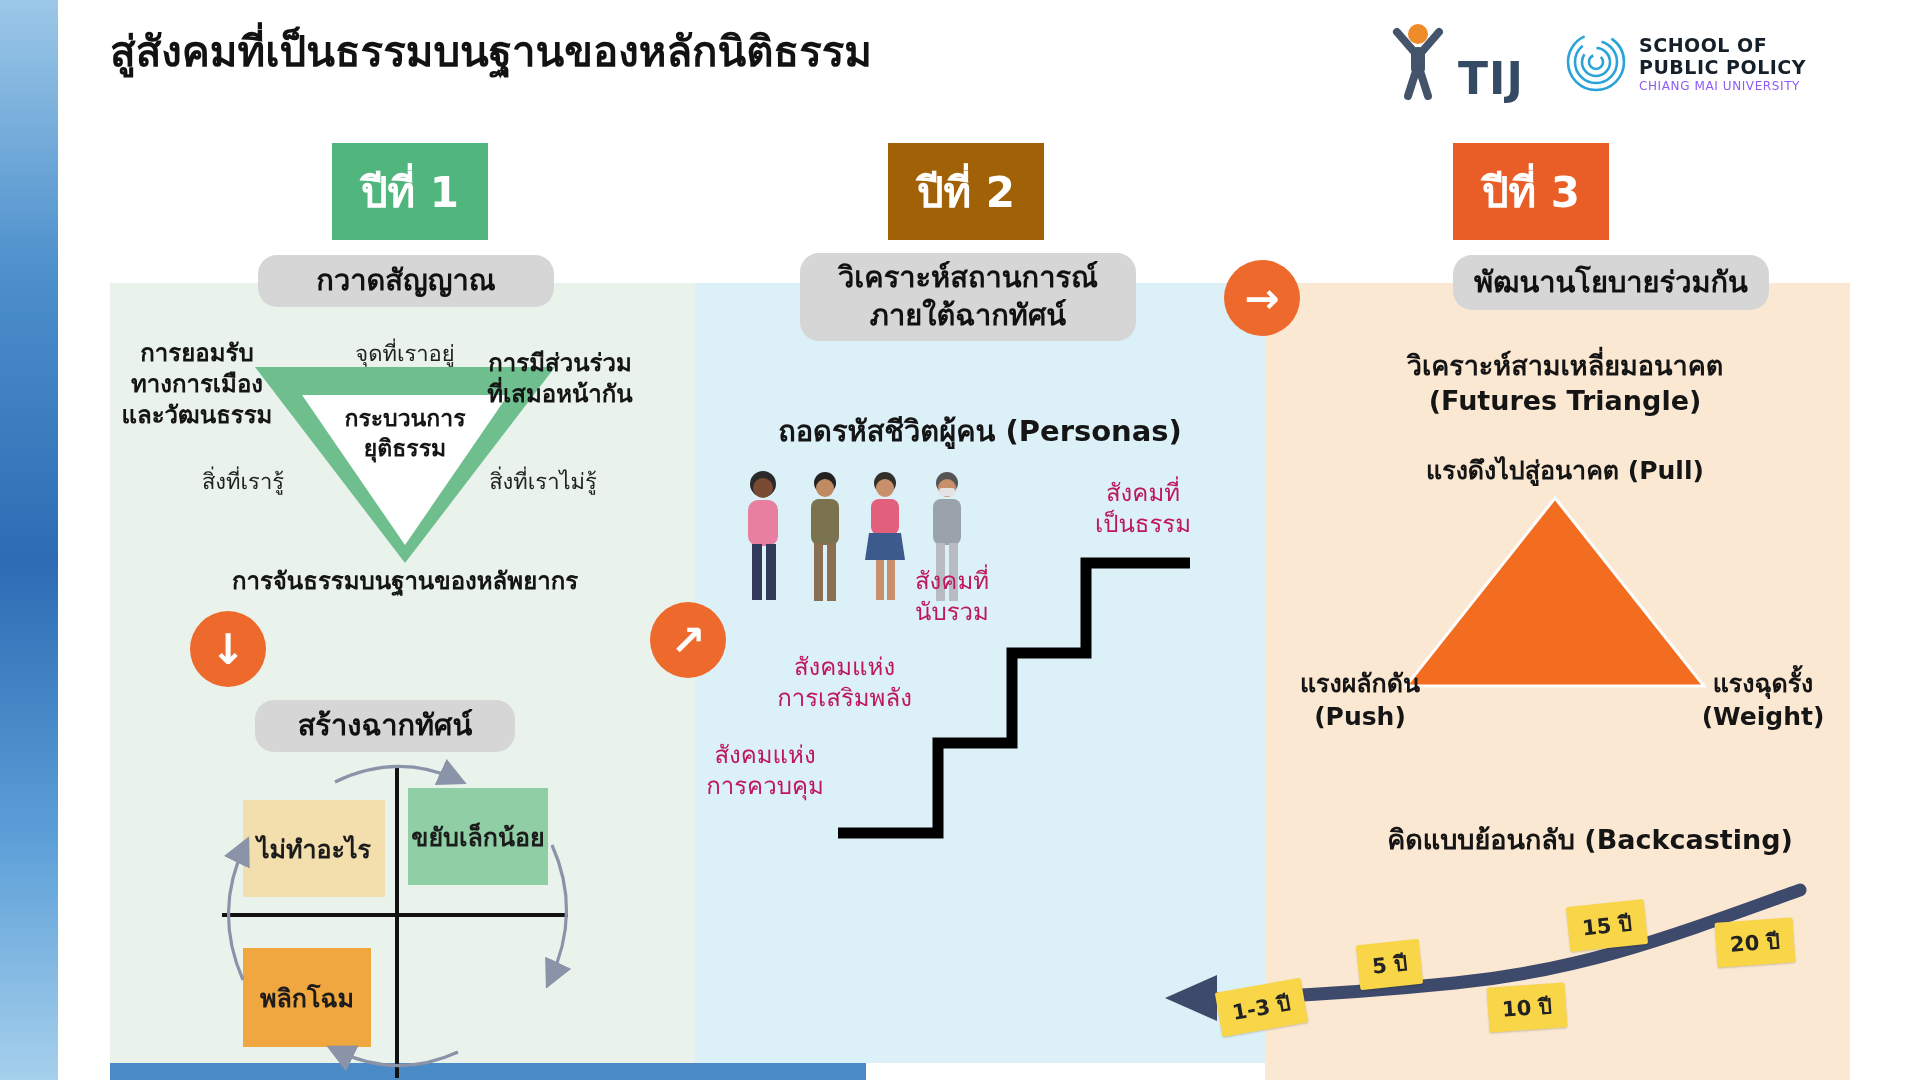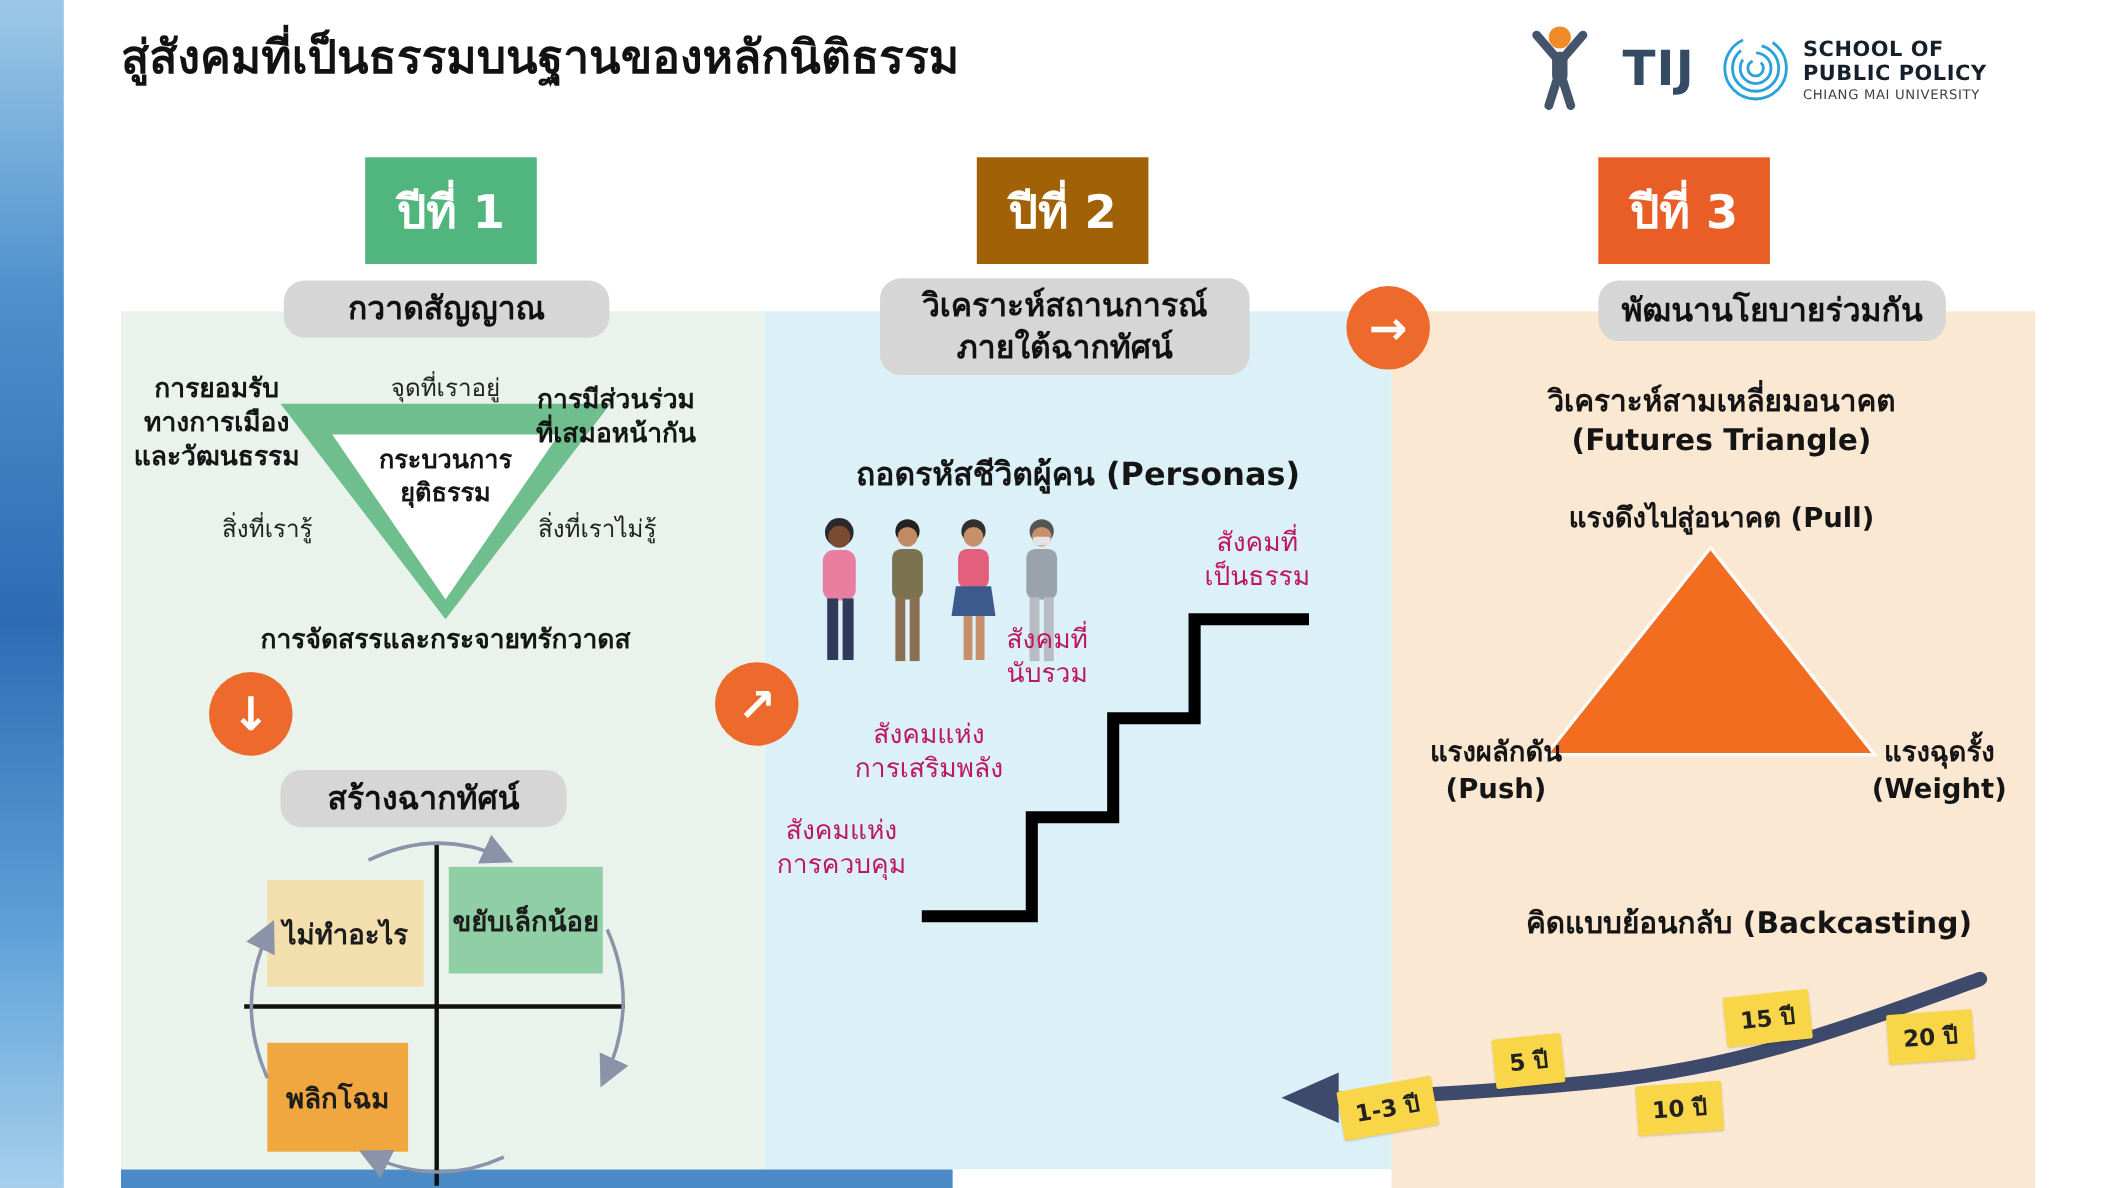--- a/index.html
+++ b/index.html
@@ -50,33 +50,33 @@
   .stair-lbl { font-size:24px; line-height:1.3; text-align:center; color:#be185d; }
 
   .chip {
     background:#f9d648; color:#222; font-size:21px; font-weight:bold;
     padding:6px 14px; border-radius:2px; display:inline-block;
     box-shadow:0 1px 2px rgba(0,0,0,.18);
   }
 
   .tij-word { font-size:44px; font-weight:bold; color:#344b63; letter-spacing:1px; }
   .sopp-l1 { font-size:19px; font-weight:bold; color:#15202b; letter-spacing:.5px; line-height:1.15; }
-  .sopp-l3 { font-size:12px; color:#404040; letter-spacing:.6px; margin-top:1px; }
+  .sopp-l3 { font-size:12px; color:#8b5cf6; letter-spacing:.6px; margin-top:1px; }
 </style>
 </head>
 <body>
 
 <div class="canvas">
 
   <div class="abs left-strip"></div>
   <div class="abs bottom-bar"></div>
 
   <div class="abs page-title">สู่สังคมที่เป็นธรรมบนฐานของหลักนิติธรรม</div>
 
-  <div class="abs" style="left:1388px; top:20px; width:180px; height:84px; display:flex; align-items:center; gap:23px;">
+  <div class="abs" style="left:1388px; top:20px; width:180px; height:84px; display:flex; align-items:flex-end; gap:6px;">
     <span>
       <svg width="64" height="80" viewBox="0 0 64 80">
         <circle cx="30" cy="14" r="10" fill="#f08b2a"></circle>
         <line x1="28" y1="34" x2="9" y2="12" stroke="#44546a" stroke-width="8" stroke-linecap="round"></line>
         <line x1="32" y1="34" x2="51" y2="12" stroke="#44546a" stroke-width="8" stroke-linecap="round"></line>
         <rect x="23" y="27" width="14" height="28" rx="6" fill="#44546a"></rect>
         <line x1="27" y1="54" x2="20" y2="76" stroke="#44546a" stroke-width="8" stroke-linecap="round"></line>
         <line x1="33" y1="54" x2="40" y2="76" stroke="#44546a" stroke-width="8" stroke-linecap="round"></line>
       </svg>
     </span>
@@ -122,21 +122,21 @@
 ยุติธรรม</div>
 
   <div class="abs lbl-n" style="left:330px; top:340px; width:150px;">จุดที่เราอยู่</div>
   <div class="abs lbl-b pre" style="left:112px; top:338px; width:170px;">การยอมรับ
 ทางการเมือง
 และวัฒนธรรม</div>
   <div class="abs lbl-b pre" style="left:470px; top:348px; width:180px;">การมีส่วนร่วม
 ที่เสมอหน้ากัน</div>
   <div class="abs lbl-n" style="left:178px; top:468px; width:130px;">สิ่งที่เรารู้</div>
   <div class="abs lbl-n" style="left:468px; top:468px; width:150px;">สิ่งที่เราไม่รู้</div>
-  <div class="abs lbl-b" style="left:170px; top:566px; width:470px;">การจัดสรรและกระจายทรักวาดส</div>
+  <div class="abs lbl-b" style="left:170px; top:566px; width:470px;">การจันธรรมบนฐานของหลัพยากร</div>
 
   <div class="abs ctr circle-arrow" style="left:190px; top:611px;">↓</div>
 
   <div class="abs ctr gray-hd" style="left:255px; top:700px; width:260px; height:52px;">สร้างฉากทัศน์</div>
 
   <div class="abs ctr matrix-cell cell-beige" style="left:243px; top:800px; width:142px; height:97px;">ไม่ทำอะไร</div>
   <div class="abs ctr matrix-cell cell-green" style="left:408px; top:788px; width:140px; height:97px;">ขยับเล็กน้อย</div>
   <div class="abs ctr matrix-cell cell-orange" style="left:243px; top:948px; width:128px; height:99px;">พลิกโฉม</div>
 
   <div class="abs" style="left:200px; top:740px;">

